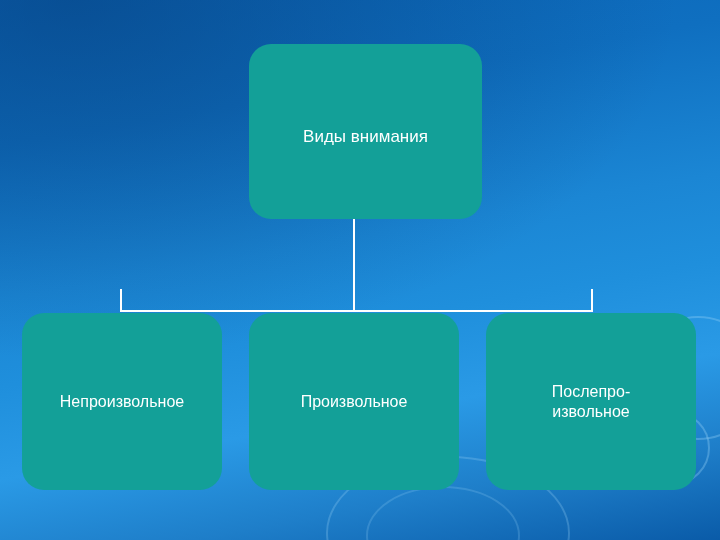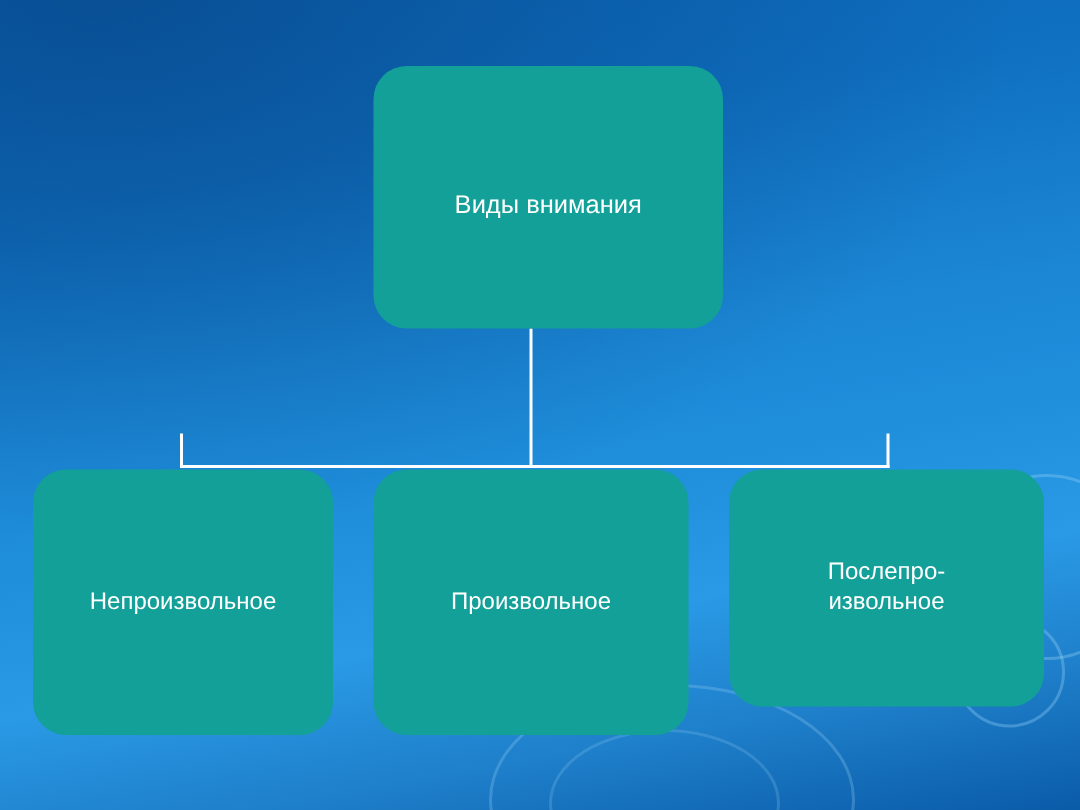--- a/index.html
+++ b/index.html
@@ -78,21 +78,21 @@
     left: 249px;
     top: 313px;
     width: 210px;
     height: 177px;
     font-size: 16px;
   }
   #node-3 {
     left: 486px;
     top: 313px;
     width: 210px;
-    height: 158px;
+    height: 177px;
     font-size: 16px;
   }
   .connector {
     position: absolute;
     background: #ffffff;
     pointer-events: none;
   }
   
   #conn-stem { left: 353px; top: 219px; width: 2px; height: 92px; }
   

